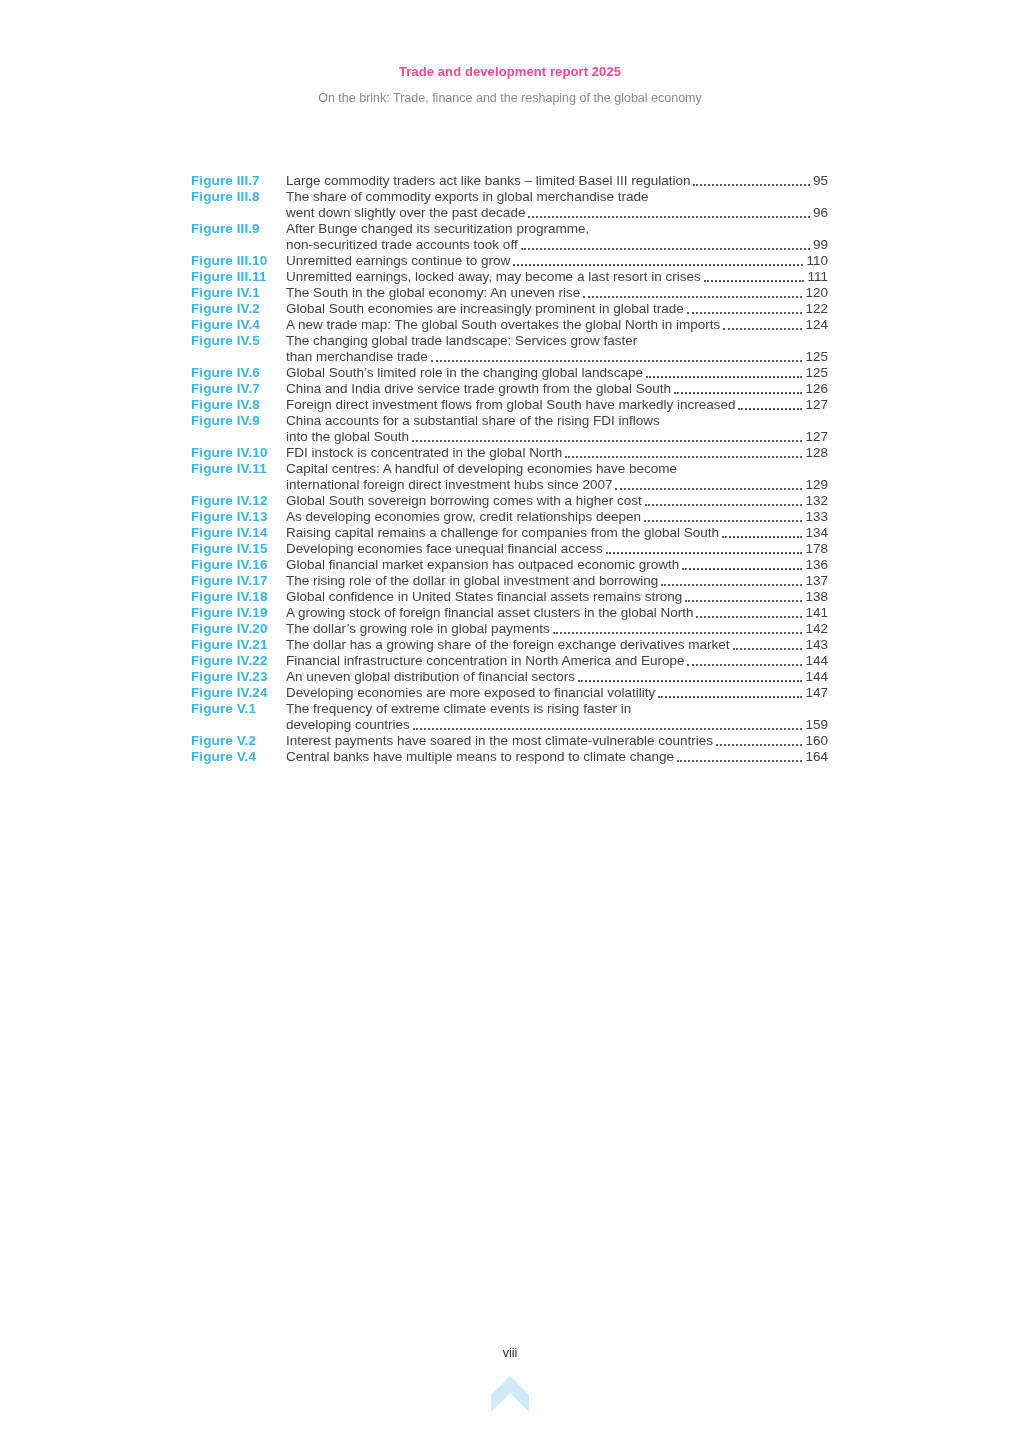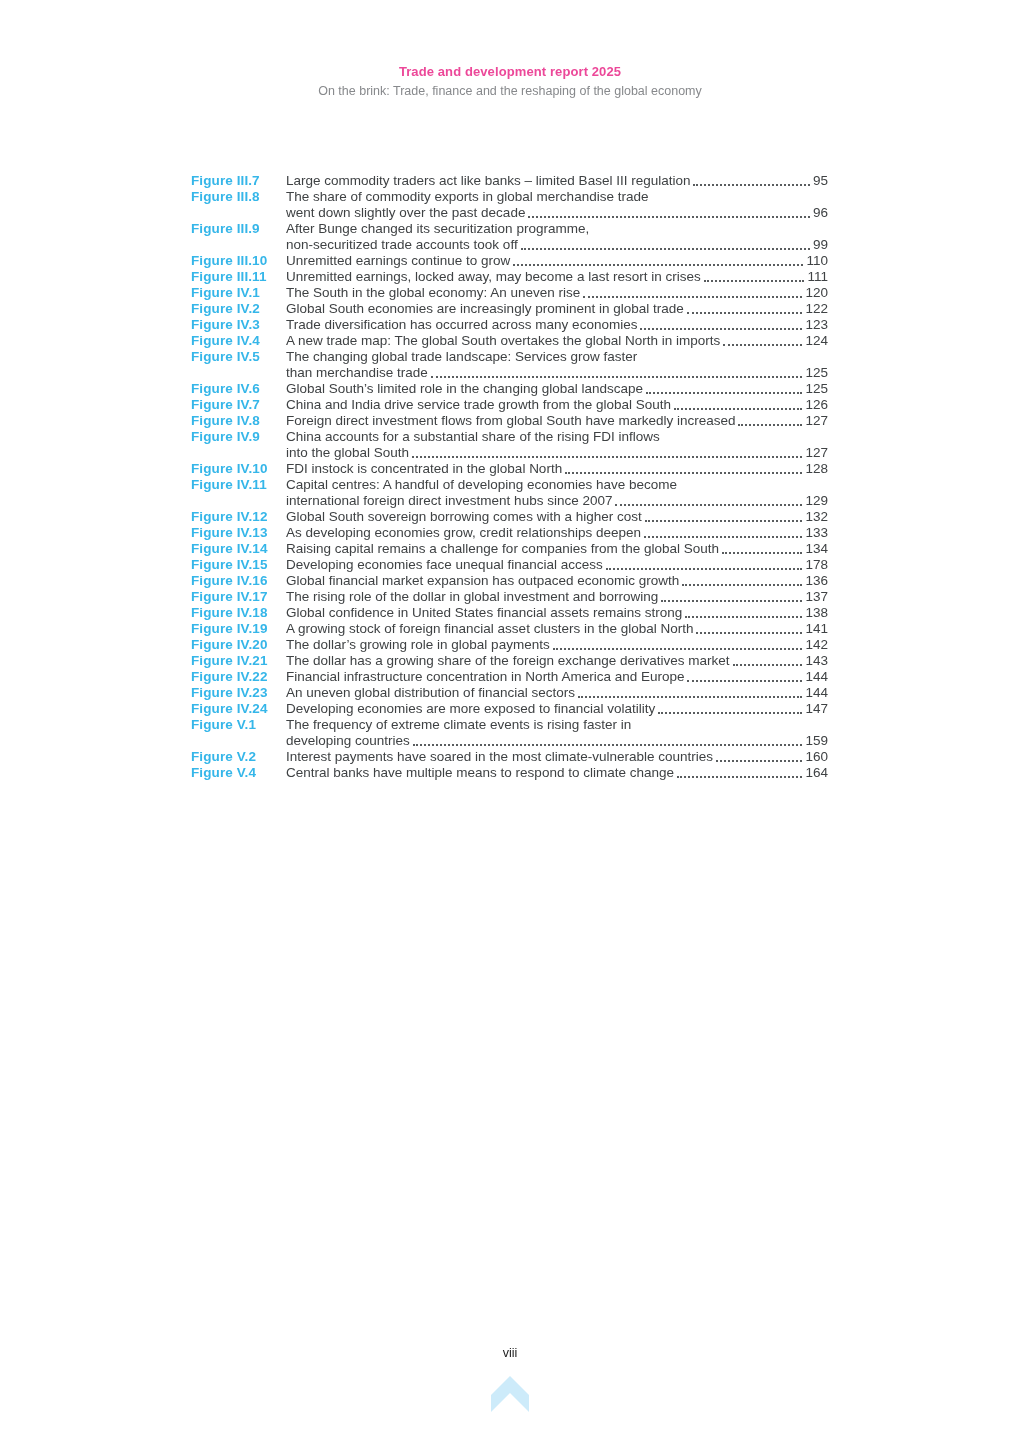--- a/index.html
+++ b/index.html
@@ -23,21 +23,21 @@
   }
   .doc-title {
     font-size: 13px;
     font-weight: bold;
     color: #ec4899;
     letter-spacing: 0.1px;
   }
   .doc-subtitle {
     font-size: 12.5px;
     color: #87898c;
-    margin-top: 5px;
+    margin-top: 12px;
   }
   .toc {
     position: absolute;
     left: 191px;
     top: 173px;
     width: 637px;
     display: flex;
     flex-direction: column;
   }
   .entry {
@@ -181,30 +181,20 @@
     <span class="label">Figure IV.2</span>
     <div class="content">
         <div class="lastline">
           <span class="text">Global South economies are increasingly prominent in global trade</span>
           <span class="leader"></span>
           <span class="pagenum">122</span>
         </div>
       </div>
   </div>
 
-  <div class="entry">
-    <span class="label">Figure IV.3</span>
-    <div class="content">
-        <div class="lastline">
-          <span class="text">Trade diversification has occurred across many economies</span>
-          <span class="leader"></span>
-          <span class="pagenum">123</span>
-        </div>
-      </div>
-  </div>
 
   <div class="entry">
     <span class="label">Figure IV.4</span>
     <div class="content">
         <div class="lastline">
           <span class="text">A new trade map: The global South overtakes the global North in imports</span>
           <span class="leader"></span>
           <span class="pagenum">124</span>
         </div>
       </div>

